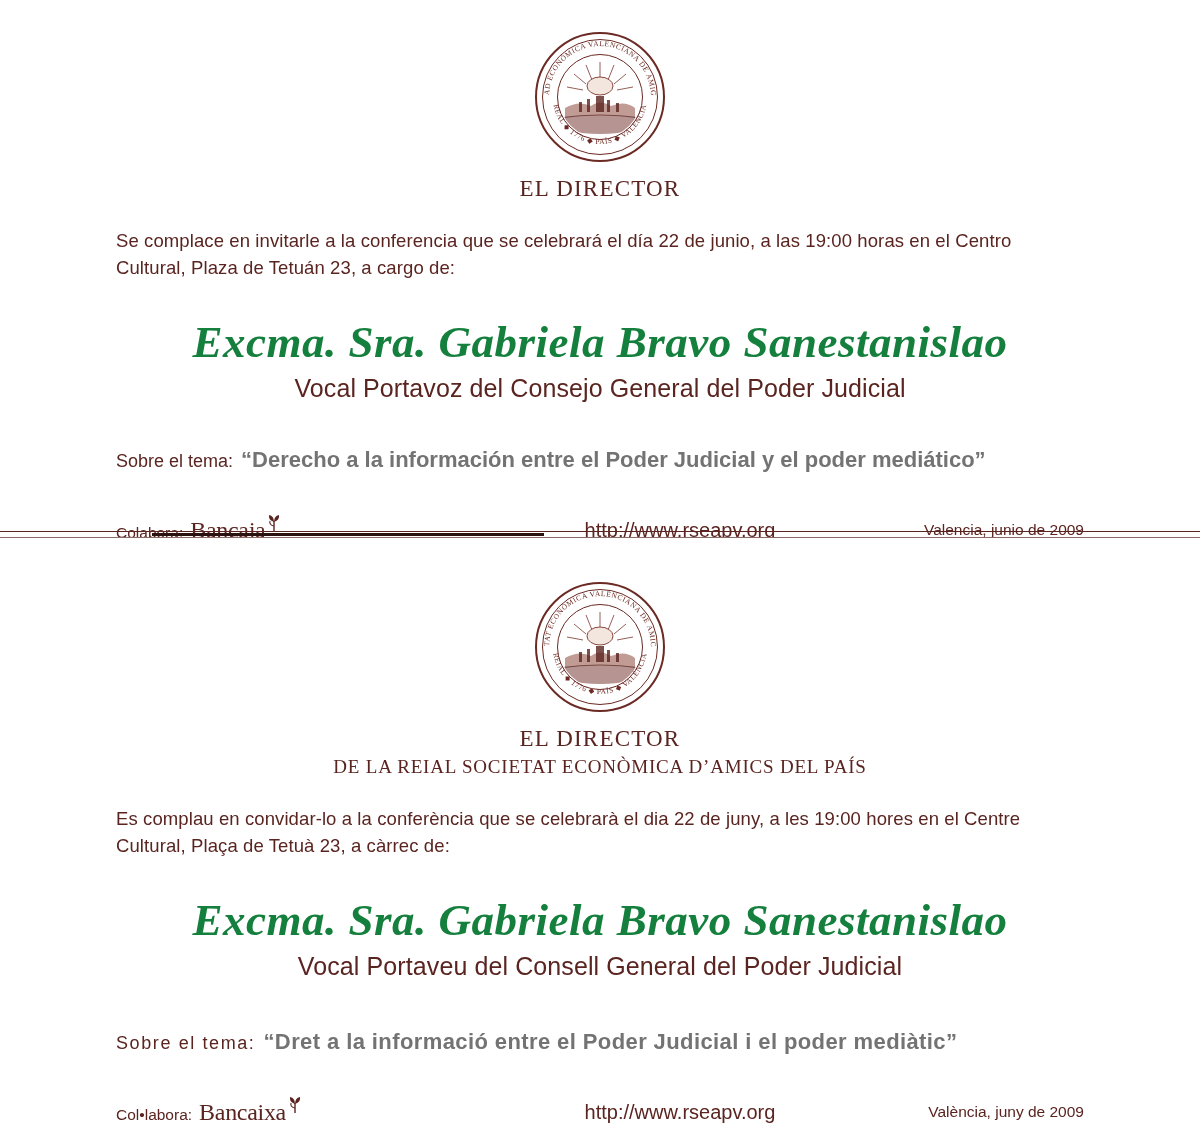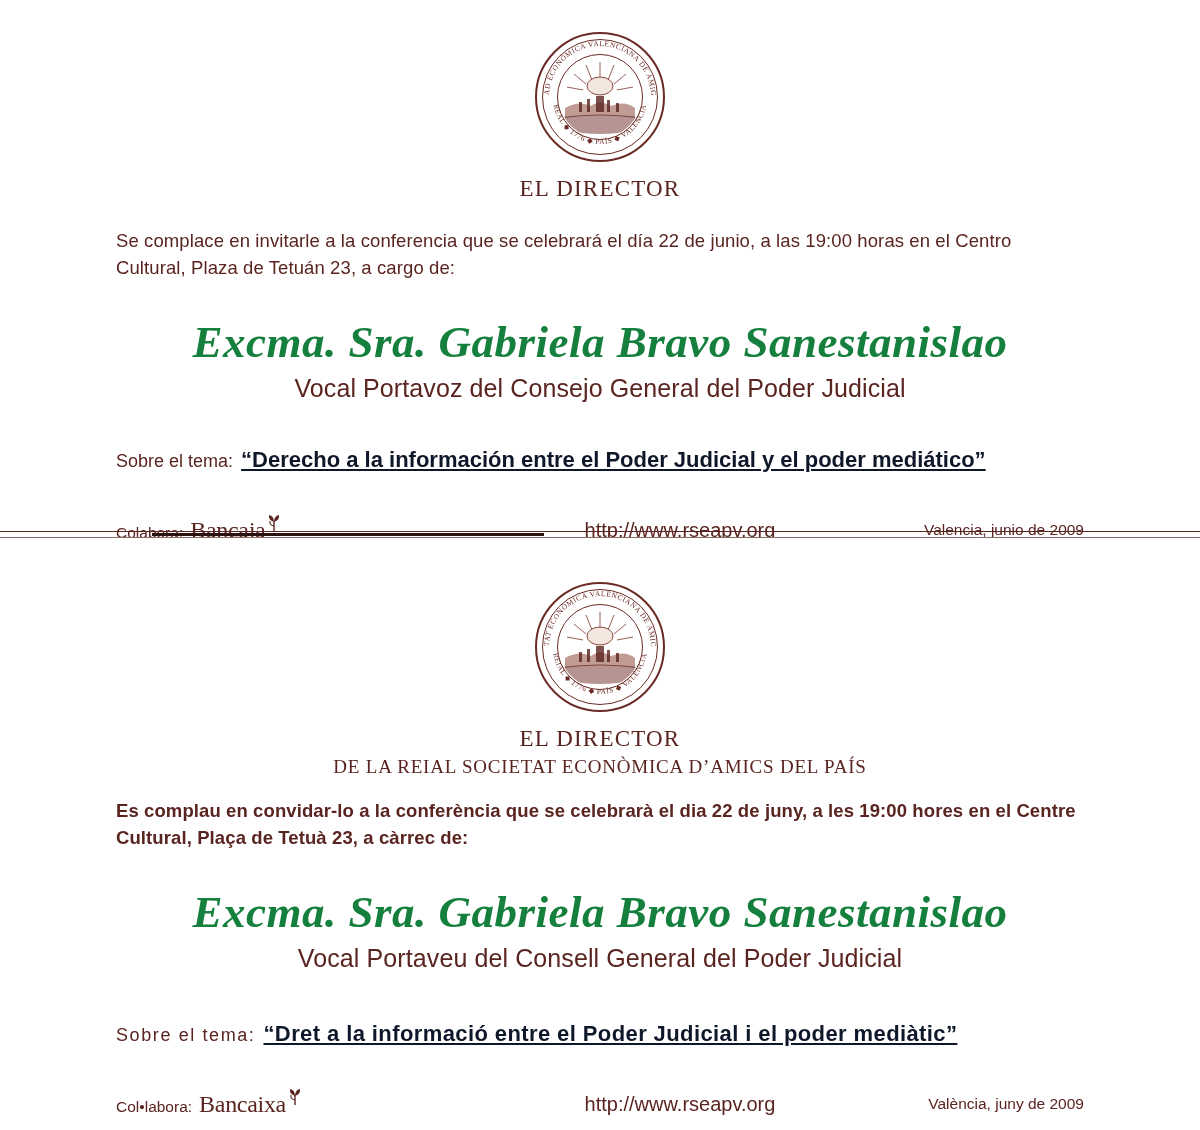--- a/index.html
+++ b/index.html
@@ -115,23 +115,22 @@
   .topic-label {
     font-size: 18px;
     color: #5a2420;
     margin-right: 8px;
     white-space: nowrap;
   }
   .topic-label.spread { letter-spacing: 1.6px; }
   .topic-text {
     font-size: 22px;
     font-weight: bold;
-    color: #0f172a;
+    color: #737373;
     white-space: nowrap;
-    text-decoration: underline;
   }
   .topic-text.spread { letter-spacing: 0.4px; }
 
   .footer {
     width: 968px;
     margin: 0 auto;
     display: flex;
     align-items: center;
     font-size: 15.5px;
     color: #5a2420;
@@ -340,21 +339,21 @@
           </svg>
         </div>
       </div>
     </div>
 
     <div class="org-lines" style="margin-top:14px;">
       <div class="org-title">EL DIRECTOR</div>
       <div class="org-sub">DE LA REIAL SOCIETAT ECONÒMICA D’AMICS DEL PAÍS</div>
     </div>
 
-    <div class="intro" style="margin-top:20px;font-weight:bold;">Es complau en convidar-lo a la conferència que se celebrarà el dia 22 de juny, a les 19:00 hores en el Centre Cultural, Plaça de Tetuà 23, a càrrec de:</div>
+    <div class="intro" style="margin-top:28px;">Es complau en convidar-lo a la conferència que se celebrarà el dia 22 de juny, a les 19:00 hores en el Centre Cultural, Plaça de Tetuà 23, a càrrec de:</div>
 
     <div class="guest" style="margin-top:34px;">Excma. Sra. Gabriela Bravo Sanestanislao</div>
     <div class="guest-role" style="margin-top:6px;">Vocal Portaveu del Consell General del Poder Judicial</div>
 
     <div class="topic-row" style="margin-top:48px;">
       <span class="topic-label spread">Sobre el tema:</span>
       <span class="topic-text spread">“Dret a la informació entre el Poder Judicial i el poder mediàtic”</span>
     </div>
 
     <div class="footer" style="margin-top:44px;">

